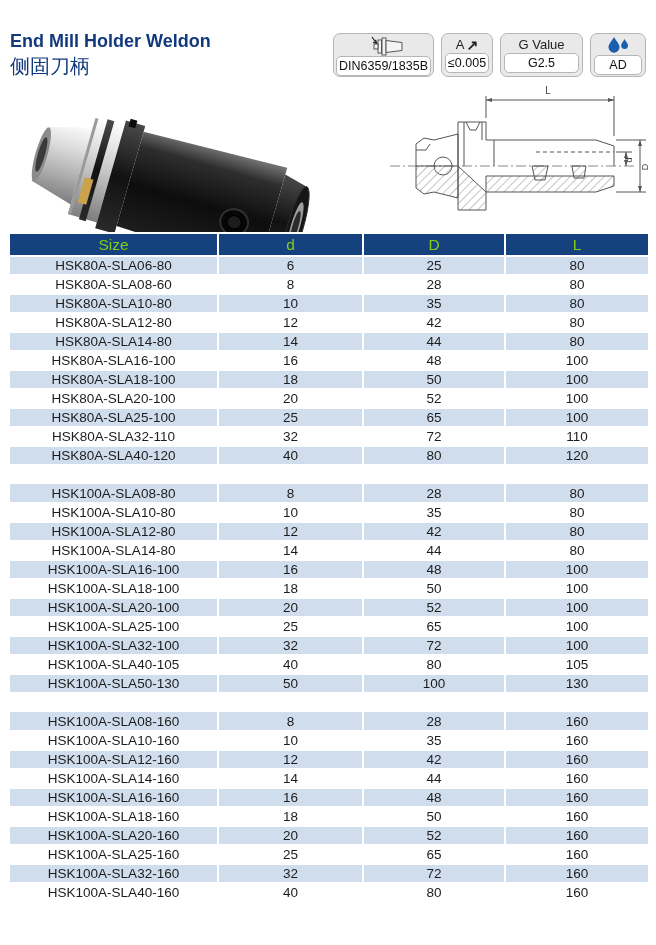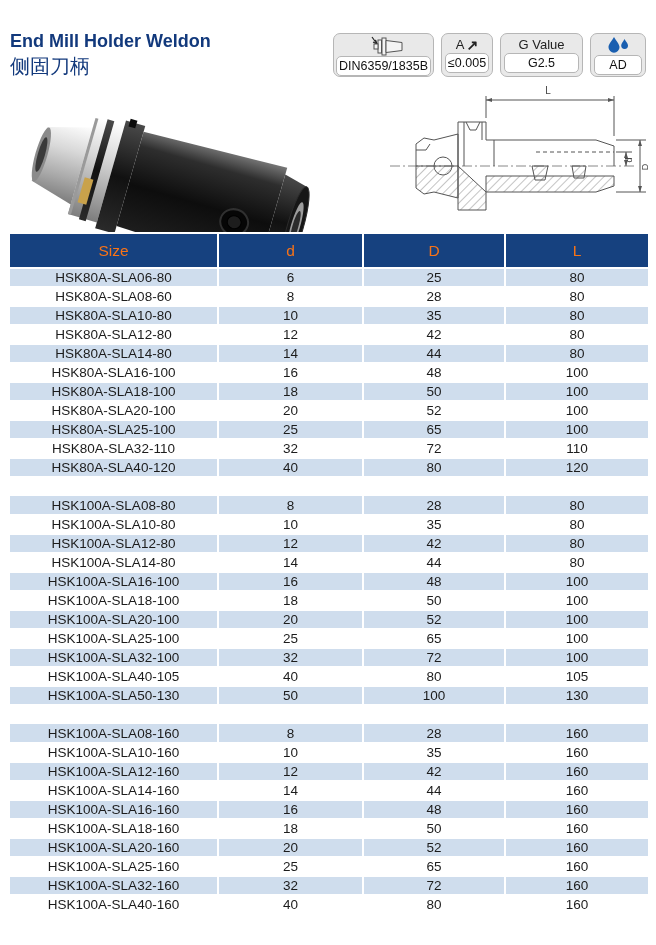--- a/index.html
+++ b/index.html
@@ -23,22 +23,22 @@
   .b1 { width:101px;align-items:center; } .b2 { width:52px; } .b3 { width:83px; } .b4 { width:56px; }
   .arrow-ne { font-weight:bold; font-size:14px; }
 
   
   .photo-wrap   { position:absolute; left:8px;   top:60px; }
   .drawing-wrap { position:absolute; left:386px; top:56px; }
 
   
   table.spec { position:absolute; left:10px; top:210px; width:638px;
                border-collapse:collapse; table-layout:fixed; }
-  .spec th { background:#16417f; color:#f97316; font-weight:normal; font-size:15.5px;
-             height:34px; text-align:center; border-right:2px solid #fff; border-bottom:2px solid #fff; }
+  .spec th { background:#16417f; color:#84cc16; font-weight:normal; font-size:15.5px;
+             height:22px; text-align:center; border-right:2px solid #fff; border-bottom:2px solid #fff; }
   .spec th:last-child, .spec td:last-child { border-right:none; }
   .spec td { font-size:13.5px; color:#1c1c1c; text-align:center; height:19px;
              border-right:2px solid #fff; border-bottom:2px solid #fff; padding:0; }
   .spec tr.alt td { background:#cfdded; }
   .spec tr.spacer td { background:#fff; height:19px; border:none; }
 </style>
 </head>
 <body>
 
 <div class="page">

